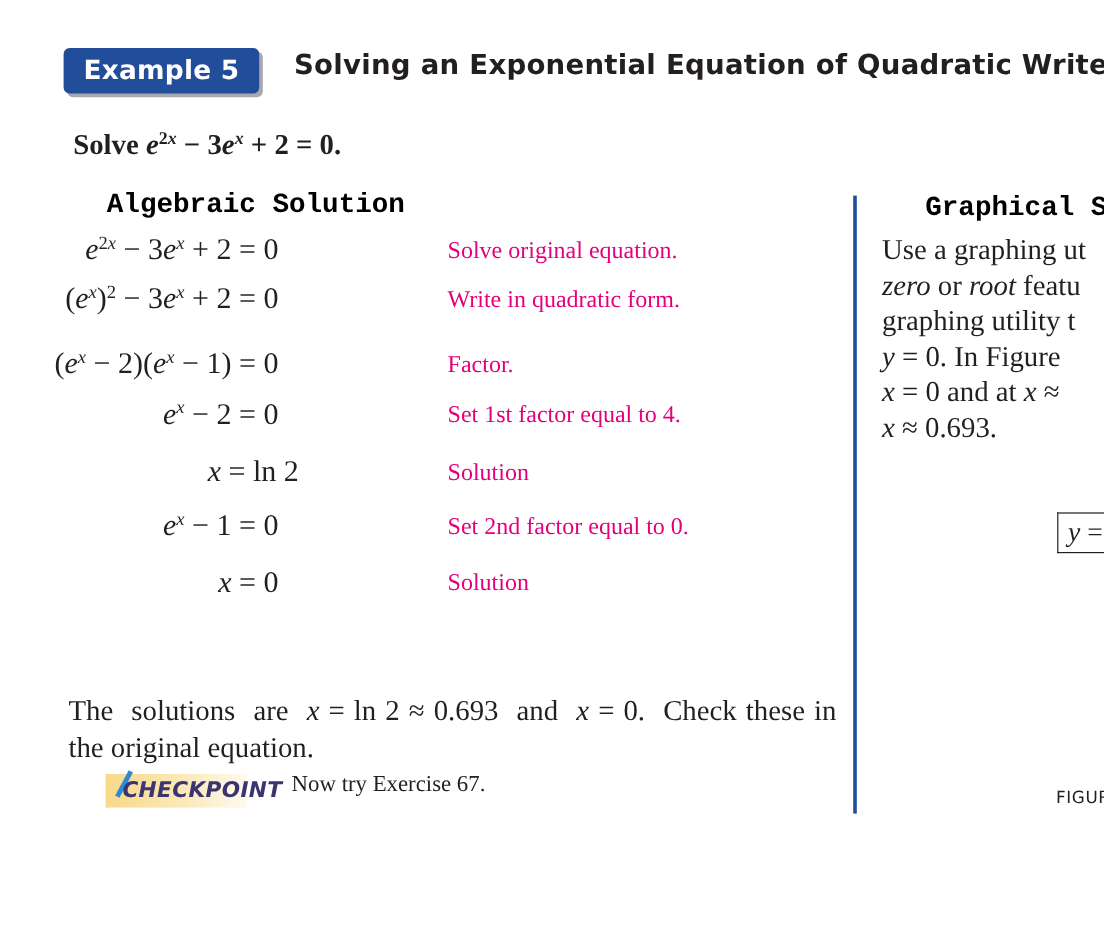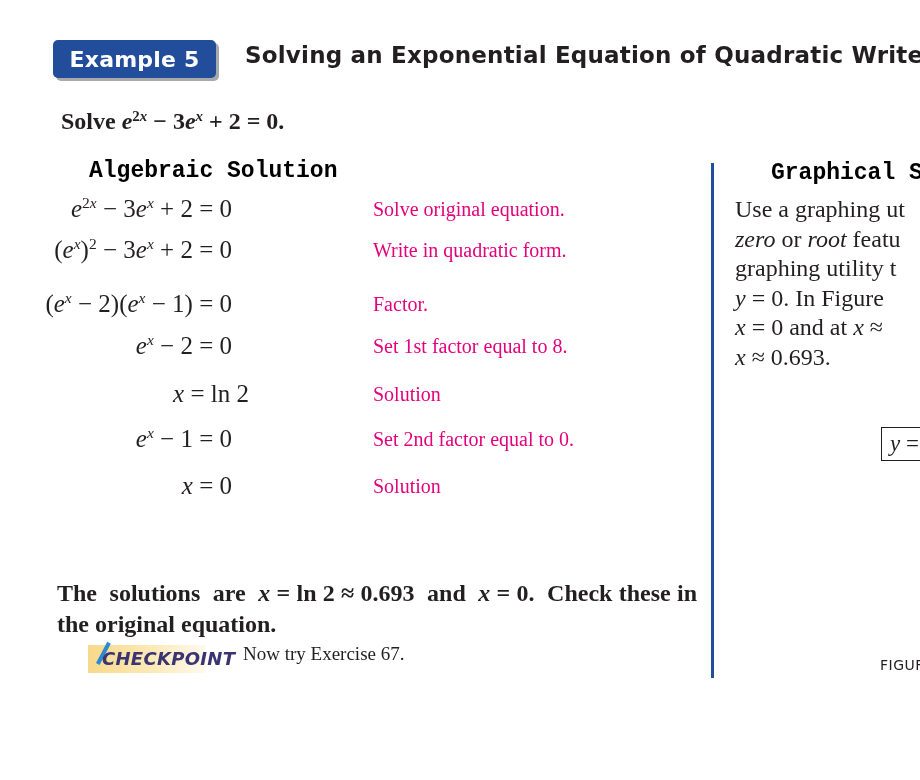--- a/index.html
+++ b/index.html
@@ -78,21 +78,20 @@
   }
   i { font-style: italic; }
   sup { font-size: 0.62em; vertical-align: 0.55em; line-height: 0; }
   .concl {
     position: absolute;
     left: 57px; top: 578px;
     width: 640px;
     font-size: 24px;
     line-height: 31px;
     text-align: justify;
-    font-weight: bold;
   }
   .checkpoint {
     position: absolute;
     left: 88px; top: 645px;
     width: 118px; height: 28px;
     background: linear-gradient(90deg, #f8d98a 0%, #fbe9b8 55%, #fffaf0 100%);
   }
   .checkpoint .check {
     position: absolute;
     left: 4px; top: -6px;
@@ -170,21 +169,21 @@
 <div class="eq-row" style="top:236px;">
   <div class="eq-left">(<i>e</i><sup><i>x</i></sup>)<sup>2</sup> − 3<i>e</i><sup><i>x</i></sup> + 2 = 0</div>
   <div class="eq-note">Write in quadratic form.</div>
 </div>
 <div class="eq-row" style="top:290px;">
   <div class="eq-left">(<i>e</i><sup><i>x</i></sup> − 2)(<i>e</i><sup><i>x</i></sup> − 1) = 0</div>
   <div class="eq-note">Factor.</div>
 </div>
 <div class="eq-row" style="top:332px;">
   <div class="eq-left"><i>e</i><sup><i>x</i></sup> − 2 = 0</div>
-  <div class="eq-note">Set 1st factor equal to 8.</div>
+  <div class="eq-note">Set 1st factor equal to 4.</div>
 </div>
 <div class="eq-row" style="top:380px;">
   <div class="eq-left" style="right:451px;"><i>x</i> = ln 2</div>
   <div class="eq-note">Solution</div>
 </div>
 <div class="eq-row" style="top:425px;">
   <div class="eq-left"><i>e</i><sup><i>x</i></sup> − 1 = 0</div>
   <div class="eq-note">Set 2nd factor equal to 0.</div>
 </div>
 <div class="eq-row" style="top:472px;">

